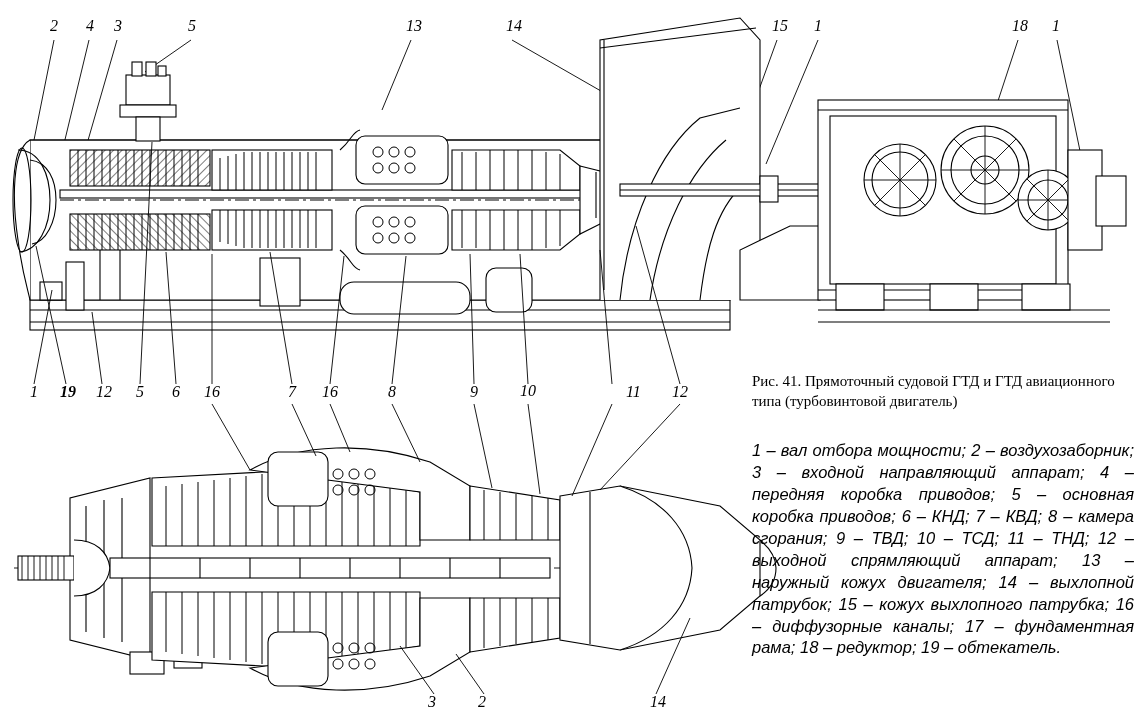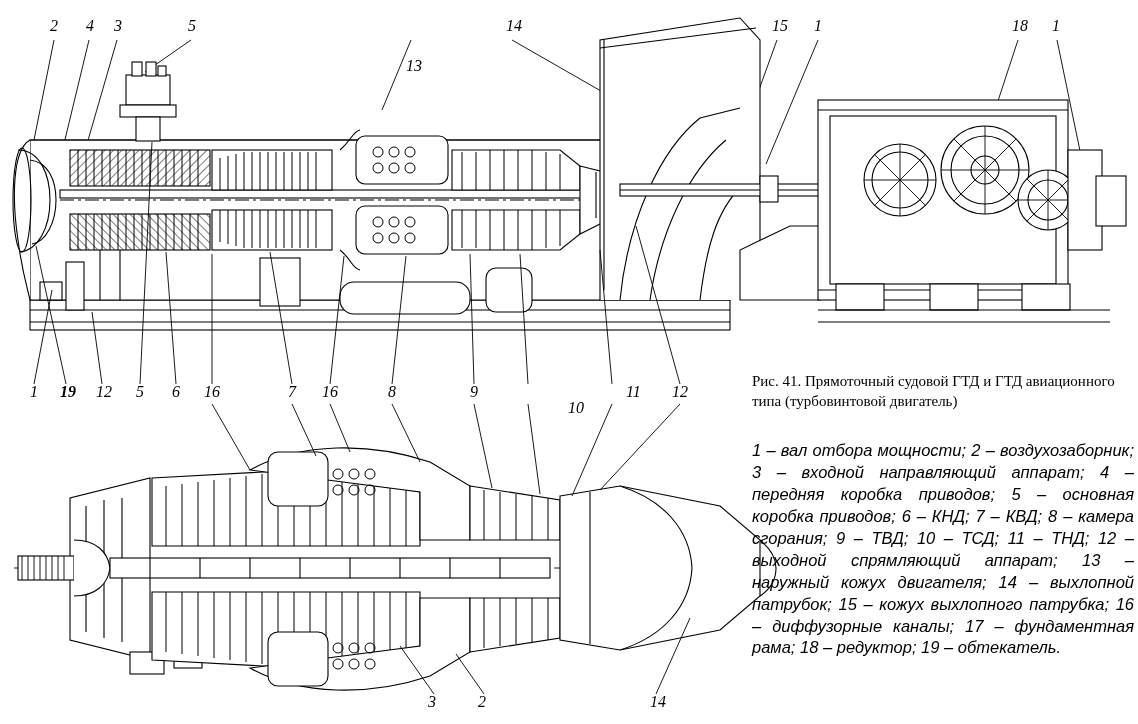--- a/index.html
+++ b/index.html
@@ -322,40 +322,40 @@
         <line x1="680" y1="404" x2="600" y2="490"></line>
       </g>
     </g>
   </svg>
 
   <div>
     <span class="callout" style="left:50px;  top:18px;">2</span>
     <span class="callout" style="left:86px;  top:18px;">4</span>
     <span class="callout" style="left:114px; top:18px;">3</span>
     <span class="callout" style="left:188px; top:18px;">5</span>
-    <span class="callout" style="left:406px; top:18px;margin-top:40px;">13</span>
+    <span class="callout" style="left:406px; top:18px;">13</span>
     <span class="callout" style="left:506px; top:18px;">14</span>
     <span class="callout" style="left:772px; top:18px;">15</span>
     <span class="callout" style="left:814px; top:18px;">1</span>
     <span class="callout" style="left:1012px;top:18px;">18</span>
     <span class="callout" style="left:1052px;top:18px;">1</span>
   </div>
 
   <div>
     <span class="callout" style="left:30px;  top:384px;">1</span>
     <span class="callout" style="left:60px;  top:384px;font-weight:bold;">19</span>
     <span class="callout" style="left:96px;  top:384px;">12</span>
     <span class="callout" style="left:136px; top:384px;">5</span>
     <span class="callout" style="left:172px; top:384px;">6</span>
     <span class="callout" style="left:204px; top:384px;">16</span>
     <span class="callout" style="left:288px; top:384px;">7</span>
     <span class="callout" style="left:322px; top:384px;">16</span>
     <span class="callout" style="left:388px; top:384px;">8</span>
     <span class="callout" style="left:470px; top:384px;">9</span>
-    <span class="callout" style="left:520px; top:400px;margin-left:48px;">10</span>
+    <span class="callout" style="left:520px; top:383px;">10</span>
     <span class="callout" style="left:606px; top:384px;margin-left:20px;">11</span>
     <span class="callout" style="left:672px; top:384px;">12</span>
   </div>
 
   <div>
     <span class="callout" style="left:428px; top:694px;">3</span>
     <span class="callout" style="left:478px; top:694px;">2</span>
     <span class="callout" style="left:650px; top:694px;">14</span>
   </div>
 

